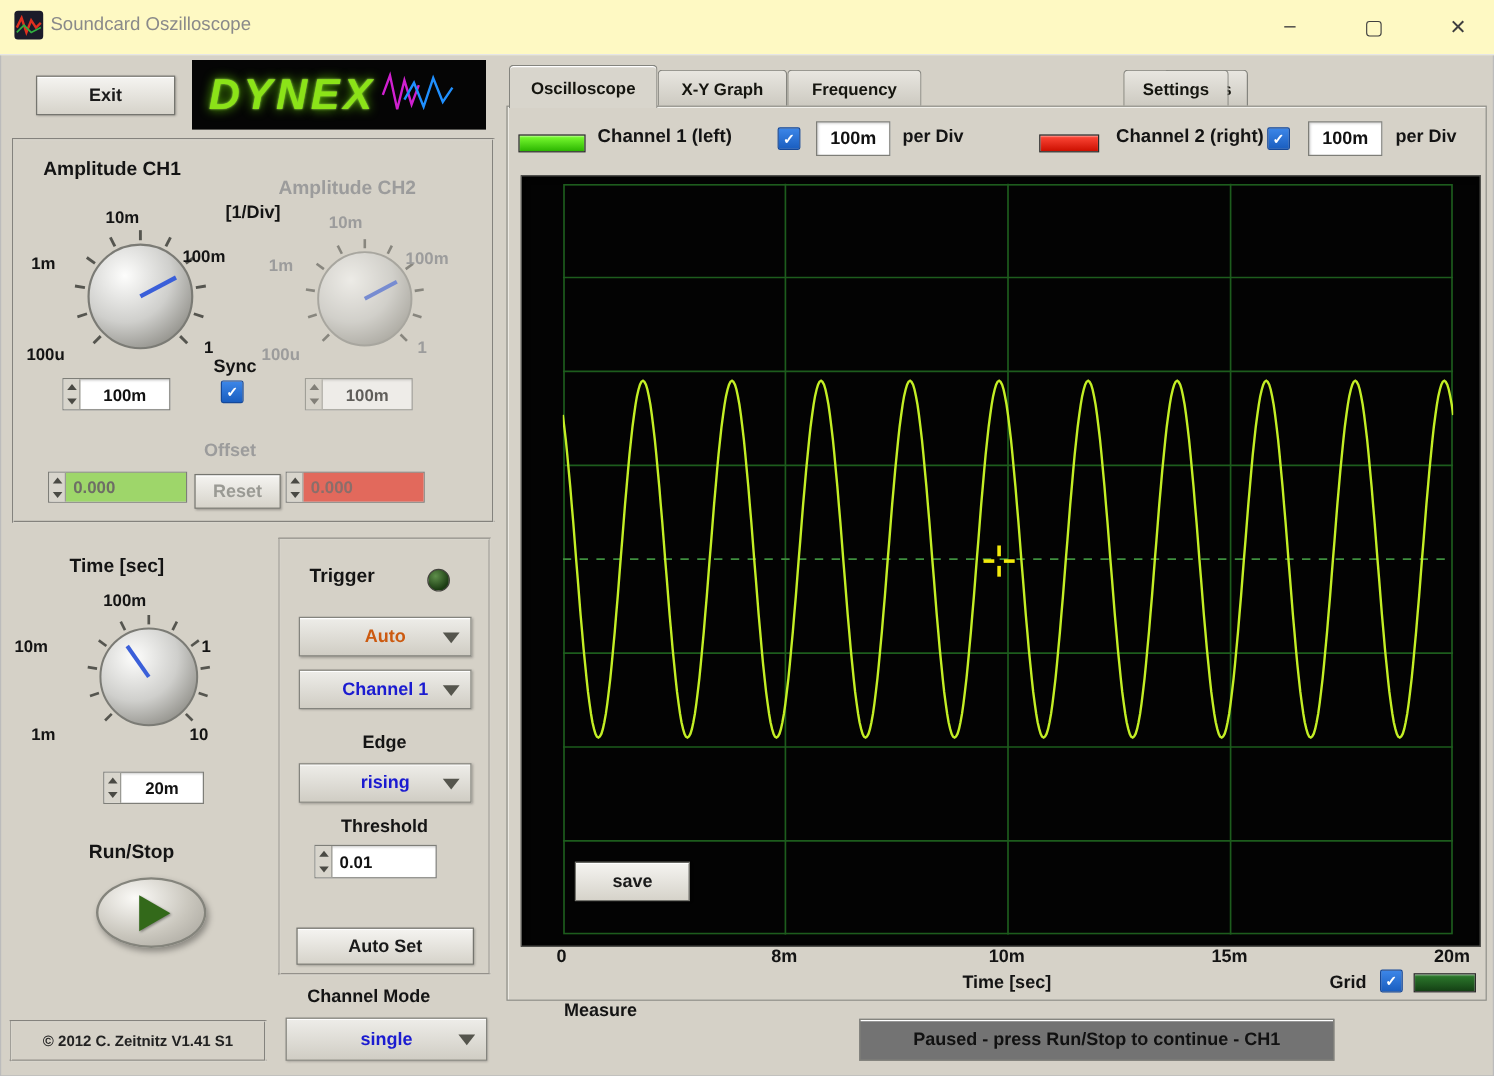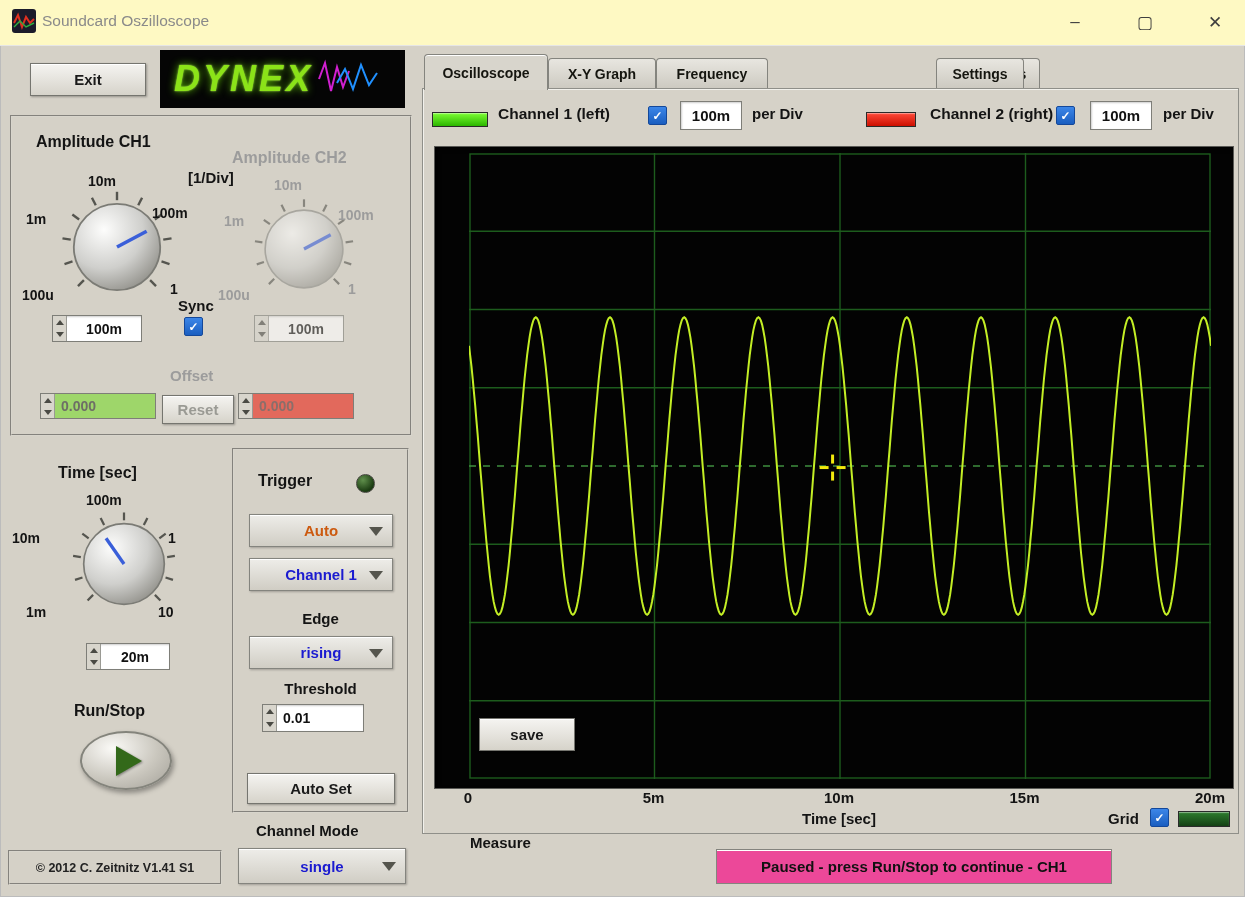--- a/index.html
+++ b/index.html
@@ -37,21 +37,21 @@
   svg.knob{position:absolute;overflow:visible;}
   
   .tab{position:absolute;top:58px;height:30px;background:linear-gradient(#e8e6e0,#ccc9c0);border:1px solid #84847e;border-bottom:none;
        border-radius:4px 4px 0 0;display:flex;align-items:center;justify-content:center;font-weight:bold;font-size:14px;color:#15150f;}
   .tab.active{top:54px;height:35px;background:#d8d5cc;z-index:3;box-shadow:inset 0 1px 0 #fff;}
   .tabpanel{position:absolute;left:422px;top:88px;width:815px;height:744px;background:#d6d2c8;
             border:1px solid #8f8f89;box-shadow:inset 1px 1px 0 #f2f1ec;}
   .scopeblack{position:absolute;left:434px;top:146px;width:798px;height:641px;background:#030303;
               border:1px solid #5a5a56;box-shadow:inset 2px 2px 4px #000;}
   .xtick{position:absolute;top:0;transform:translateX(-50%);font-weight:bold;font-size:15px;color:#141414;}
-  .statusbox{background:#ec4899;border:1px solid #84847e;box-shadow:inset 0 1px 0 #fff;
+  .statusbox{background:#737373;border:1px solid #84847e;box-shadow:inset 0 1px 0 #fff;
              display:flex;align-items:center;justify-content:center;font-weight:bold;font-size:15px;color:#111;}
   .led{border-radius:50%;background:radial-gradient(circle at 35% 30%,#5f8f4b,#1b3c12 70%);border:1px solid #44443e;}
   .runbtn{border-radius:50%;background:radial-gradient(ellipse at 35% 28%,#fbfaf7,#cac7be 55%,#a3a098);
           border:2px solid #84847c;box-shadow:2px 3px 5px rgba(0,0,0,.35);display:flex;align-items:center;justify-content:center;}
   .play{width:0;height:0;border-top:15px solid transparent;border-bottom:15px solid transparent;border-left:26px solid #33691a;
         margin-left:6px;filter:drop-shadow(1px 1px 1px rgba(0,0,0,.4));}
   .logo{position:absolute;left:160px;top:50px;width:245px;height:58px;background:#050505;display:flex;align-items:center;}
   .logotext{font-size:36px;font-weight:bold;font-style:italic;letter-spacing:3px;margin-left:14px;
             color:#8be318;text-shadow:0 0 9px #5bc000,0 0 2px #d8ff80;}
   .copyr{position:absolute;left:8px;top:850px;width:210px;height:31px;border:2px groove #d8d5cc;
@@ -335,21 +335,21 @@
         <line x1="363.58" y1="301.565" x2="363.58" y2="310.565" stroke="#f2e90c" stroke-width="3"></line>
         <line x1="363.58" y1="318.565" x2="363.58" y2="327.565" stroke="#f2e90c" stroke-width="3"></line>
       </svg>
     <div class="btn" style="position:absolute;left:44px;top:571px;width:94px;height:31px;">
       <span>save</span>
     </div>
   </div>
 
   <div class="abs" style="left:468px;top:789px;width:742px;height:20px;">
       <span class="xtick" style="left: 0%;">0</span>
-      <span class="xtick" style="left: 25%;">5m</span>
+      <span class="xtick" style="left: 25%;">8m</span>
       <span class="xtick" style="left: 50%;">10m</span>
       <span class="xtick" style="left: 75%;">15m</span>
       <span class="xtick" style="left: 100%;">20m</span>
     </div>
   <div class="blabel abs" style="left:764px;top:810px;width:150px;text-align:center;">Time [sec]</div>
 
   <span class="blabel abs" style="left:1108px;top:810px;">Grid</span>
   <span class="cb abs" style="left:1150px;top:808px;">✓</span>
   <div class="swatch abs" style="left:1178px;top:811px;width:50px;height:14px;background:linear-gradient(#2e7d2e,#144014);"></div>
 

